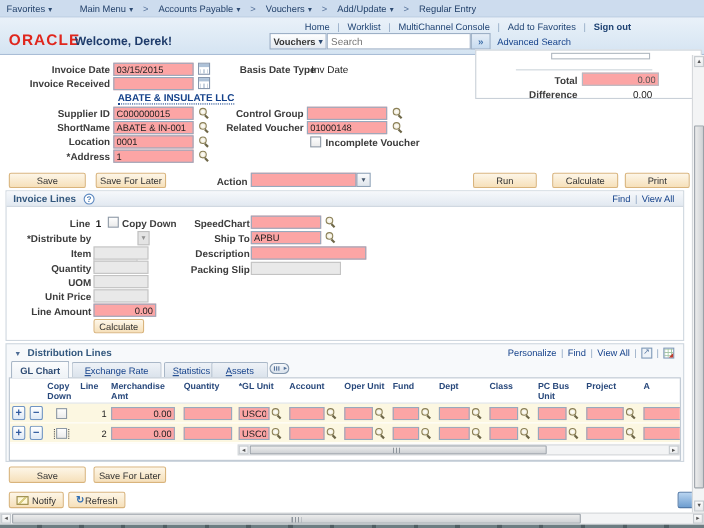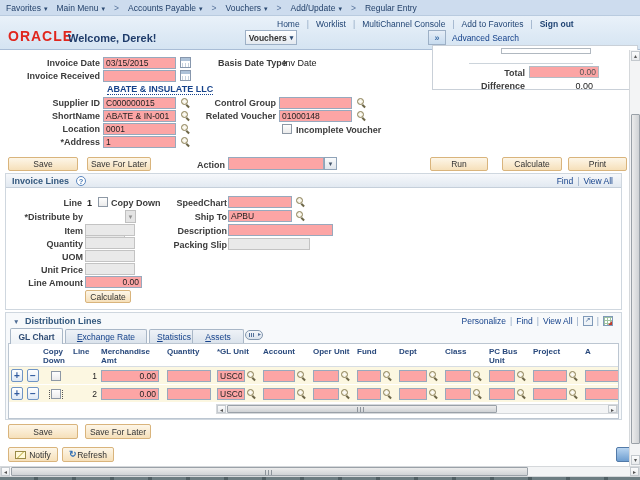--- a/index.html
+++ b/index.html
@@ -115,21 +115,21 @@
        background:linear-gradient(#b8d4f0,#6e9ed0)}
   .seclink{font-size:8.5px;color:#15428b;cursor:pointer;white-space:nowrap}
 </style>
 </head>
 <body>
 
 <div id="screen">
 
   <div class="crumbbar">
     <span class="crumb caret">Favorites</span>
-    <span class="crumb caret" style="margin-left:0">Main Menu</span>
+    <span class="crumb caret" style="margin-left:16px">Main Menu</span>
     <span class="gt">&gt;</span>
     <span class="crumb caret">Accounts Payable</span>
     <span class="gt">&gt;</span>
     <span class="crumb caret">Vouchers</span>
     <span class="gt">&gt;</span>
     <span class="crumb caret">Add/Update</span>
     <span class="gt">&gt;</span>
     <span class="crumb">Regular Entry</span>
   </div>
 
@@ -145,20 +145,21 @@
       <span class="pipe">|</span>
       <a class="lnk" style="font-weight:bold">Sign out</a>
     </div>
     <div class="abs" style="left:8px;top:12px;font-size:14px;font-weight:bold;color:#e0261d;letter-spacing:1px">ORACLE</div>
     <div class="abs" style="left:68px;top:16px;font-size:11px;font-weight:bold;color:#1f3c6b">Welcome, Derek!</div>
     <div class="abs caret" style="left:245px;top:14px;width:52px;height:15px;border:1px solid #9db0c6;box-sizing:border-box;
          background:linear-gradient(#ffffff,#e3e9f0);display:flex;align-items:center;justify-content:center;
          font-size:8.5px;font-weight:bold;color:#333;cursor:pointer">
       <span>Vouchers</span>
     </div>
+    <input class="abs" style="left: 297px; top: 14px; width: 131px; height: 15px; border: 1px solid rgb(157, 176, 198); box-sizing: border-box; font-family: inherit; font-size: 9px; padding: 0px 3px; color: rgb(119, 119, 119);" placeholder="Search">
     <div class="abs" style="left:428px;top:14px;width:18px;height:15px;border:1px solid #9db0c6;box-sizing:border-box;
          background:linear-gradient(#e6eef7,#c7dbef);display:flex;align-items:center;justify-content:center;
          color:#3f6fa8;font-weight:bold;font-size:9px;cursor:pointer">»</div>
     <a class="lnk abs" style="left:452px;top:17px;font-size:8.5px">Advanced Search</a>
   </div>
 
   <div class="lbl" style="left:10px;top:58px;width:90px">Invoice Date</div>
   <input class="inp" style="left: 103px; top: 57px; width: 73px;" value="03/15/2015">
   <span class="cal" style="position:absolute;left:180px;top:57px"></span>
   <div class="lbl" style="left:218px;top:58px;text-align:left">Basis Date Type</div>

